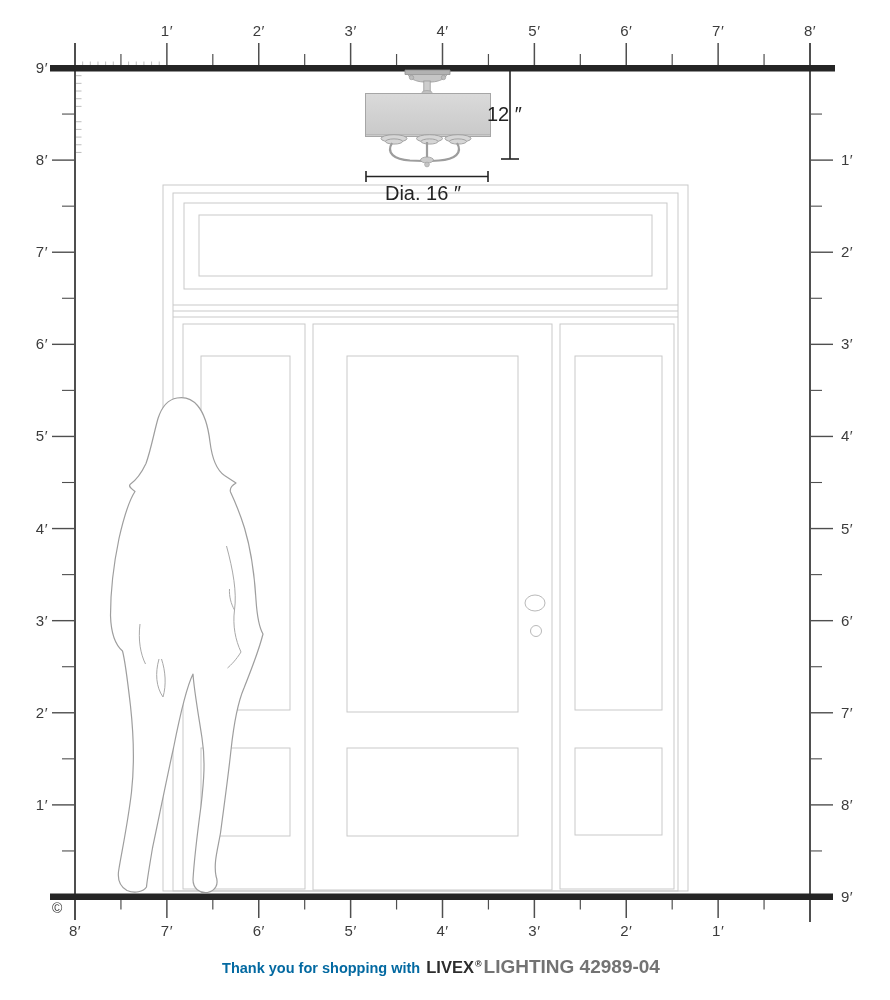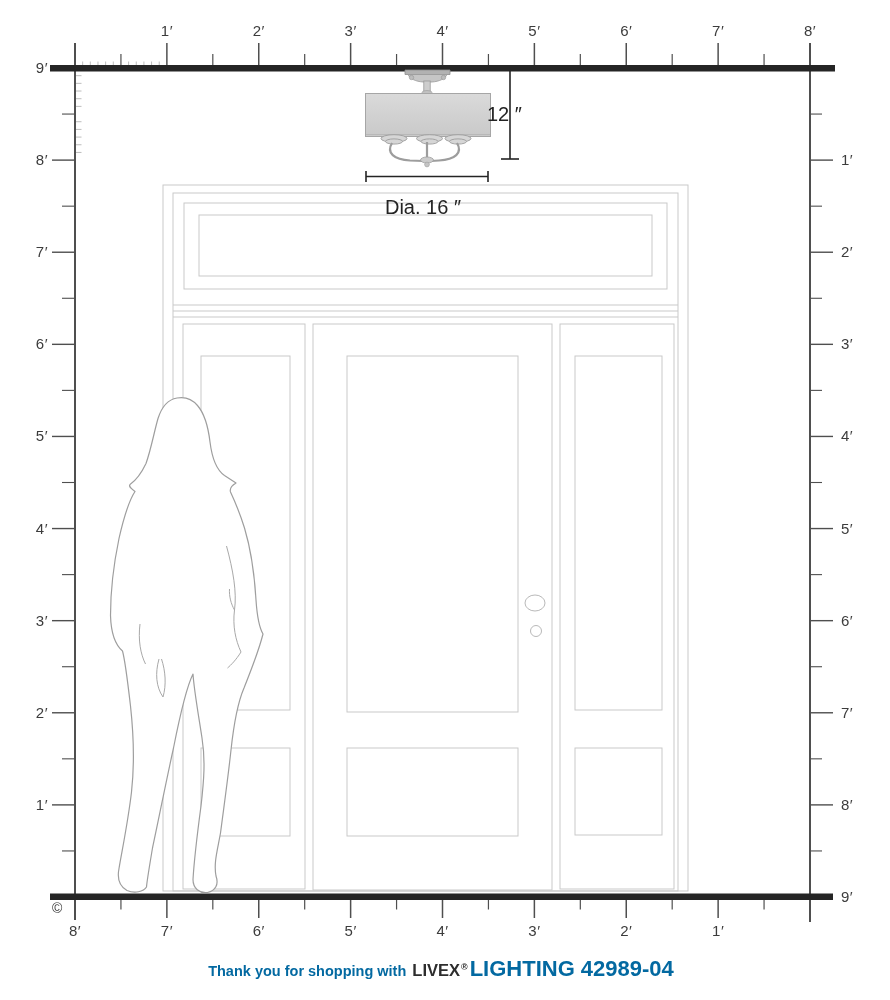--- a/index.html
+++ b/index.html
@@ -9,34 +9,34 @@
   }
   #art{position:absolute;left:0;top:0;}
   .rlbl{
     position:absolute;font-size:15px;color:#3c3c3c;line-height:16px;
     width:40px;text-align:center;letter-spacing:.5px;white-space:nowrap;
   }
   #dim-height-label{
     position:absolute;left:487px;top:103px;font-size:20px;color:#242424;white-space:nowrap;
   }
   #dim-dia-label{
-    position:absolute;left:358px;top:196px;width:130px;text-align:center;
+    position:absolute;left:358px;top:182px;width:130px;text-align:center;
     font-size:20px;color:#242424;white-space:nowrap;
   }
   #copyright{
     position:absolute;left:52px;top:900px;font-size:14px;color:#3c3c3c;
   }
   #footer{
     position:absolute;left:0;top:956px;width:882px;text-align:center;
     color:#6c6e71;font-size:14.5px;
   }
   #footer .thin{color:#0369a1;font-weight:700;}
   #footer .brand{color:#2d2d2d;font-weight:bold;font-size:16.5px;margin-left:6px;text-align:right;}
   #footer .reg{color:#2d2d2d;font-weight:bold;font-size:9px;vertical-align:super;margin:0 2px 0 1px;}
-  #footer .suffix{color:#0369a1;font-weight:bold;font-size:22px;}
+  #footer .suffix{color:#737373;font-weight:bold;font-size:19px;}
 </style>
 </head>
 <body>
 
 <div id="stage">
 
   <svg id="art" width="890" height="1000" viewBox="0 0 890 1000">
     <defs>
       <linearGradient id="shadeGrad" x1="0" y1="0" x2="0" y2="1">
         <stop offset="0" stop-color="#dadada"></stop>

